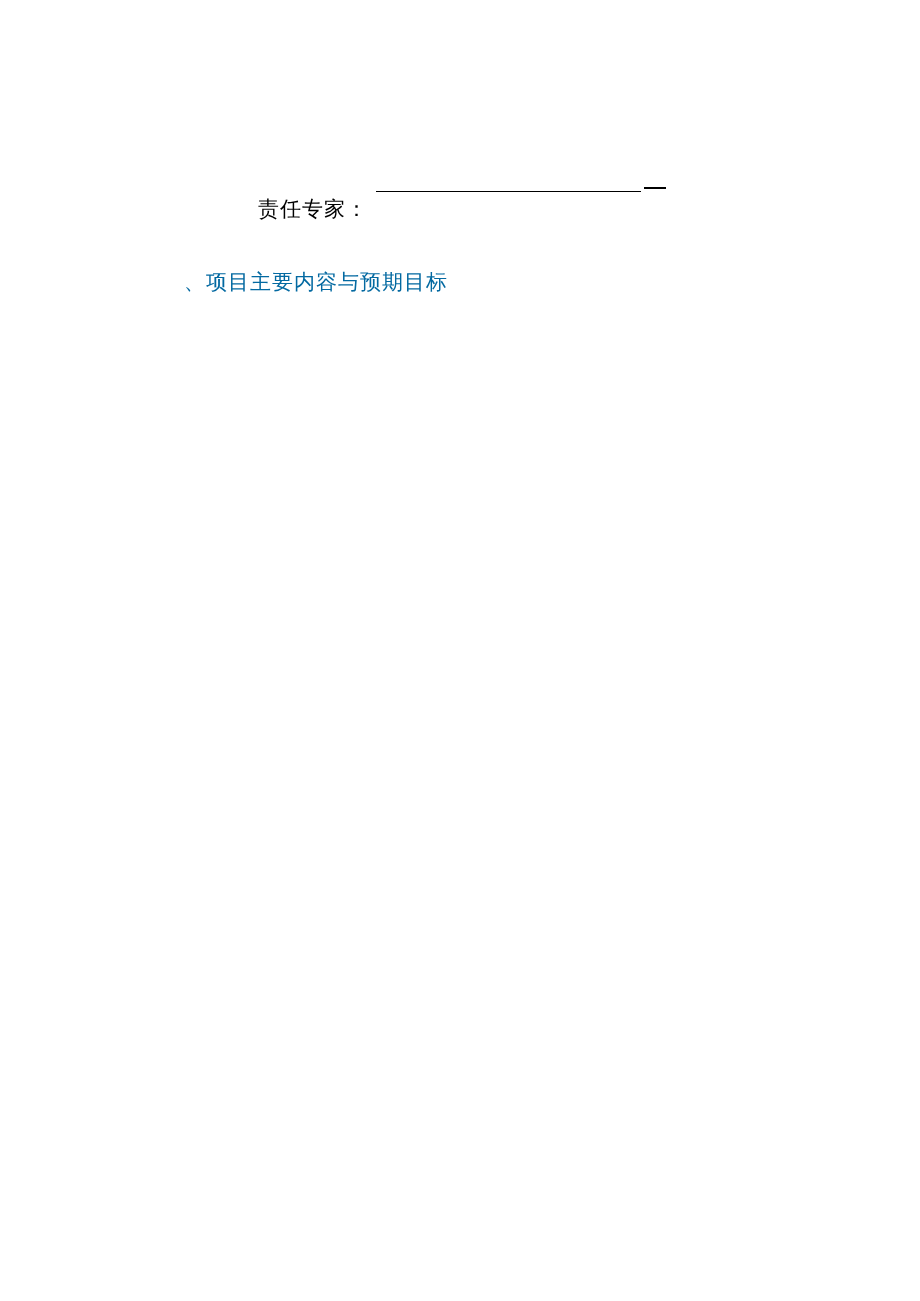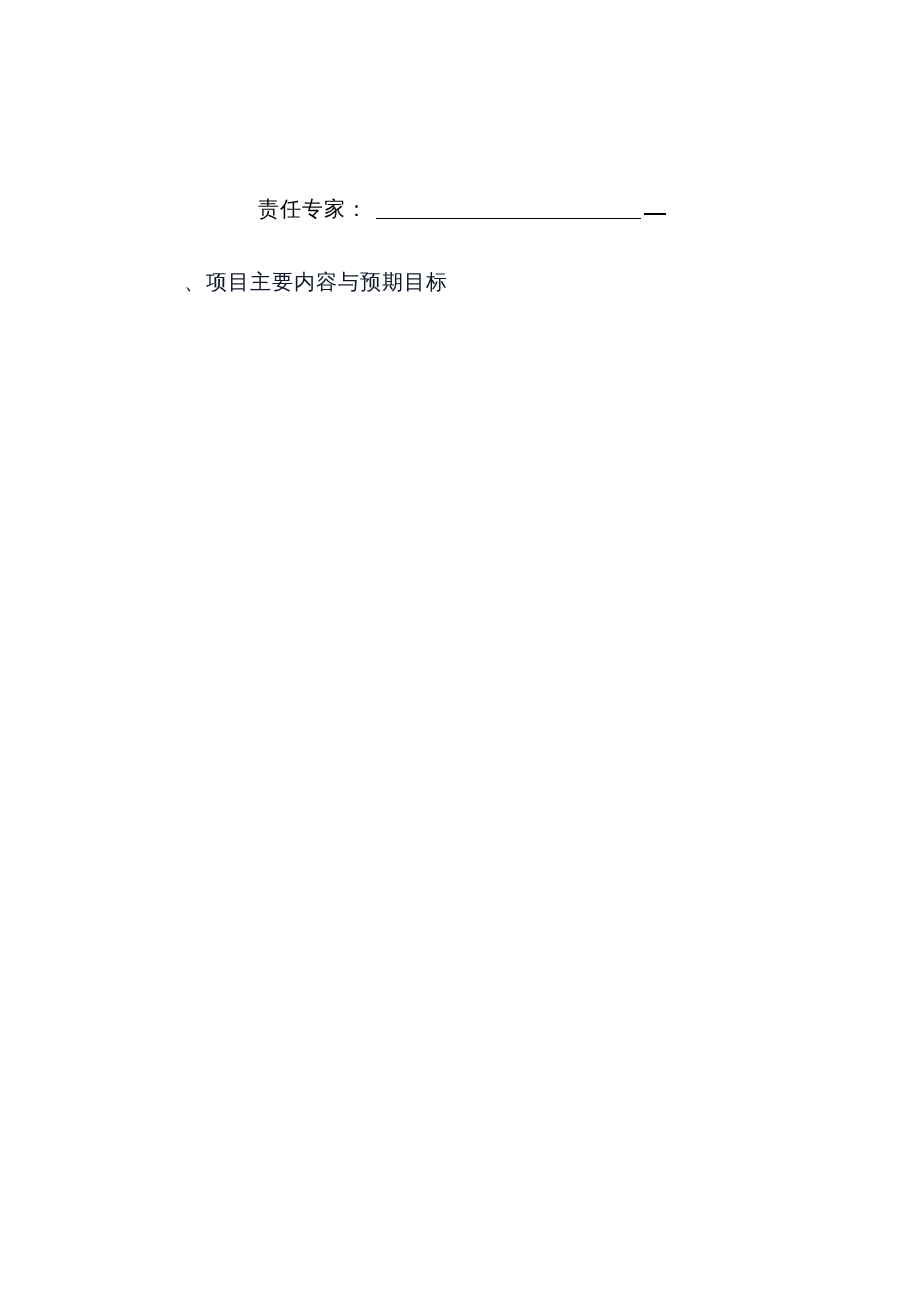--- a/index.html
+++ b/index.html
@@ -12,21 +12,21 @@
       height: 1301px;
       background: #ffffff;
       font-family: "SimSun", "宋体", serif;
       position: relative;
     }
     .expert-line {
       position: absolute;
       top: 195px;
       left: 258px;
       display: flex;
-      align-items: flex-end;
+      align-items: flex-start;
       font-size: 21px;
       color: #000000;
     }
     .expert-label {
       letter-spacing: 1px;
     }
     .underline {
       display: inline-block;
       width: 265px;
       border-bottom: 1px solid #000000;
@@ -41,21 +41,21 @@
       background: #000000;
       margin-left: 3px;
       position: relative;
       top: -8px;
     }
     .section-heading {
       position: absolute;
       top: 268px;
       left: 184px;
       font-size: 21px;
-      color: #0f172a;
+      color: #0369a1;
       letter-spacing: 1px;
     }
   </style>
 </head>
 <body>
 
 <div class="expert-line">
   <span class="expert-label">责任专家：</span>
   <span class="underline"></span>
   <span class="trailing-dash"></span>

